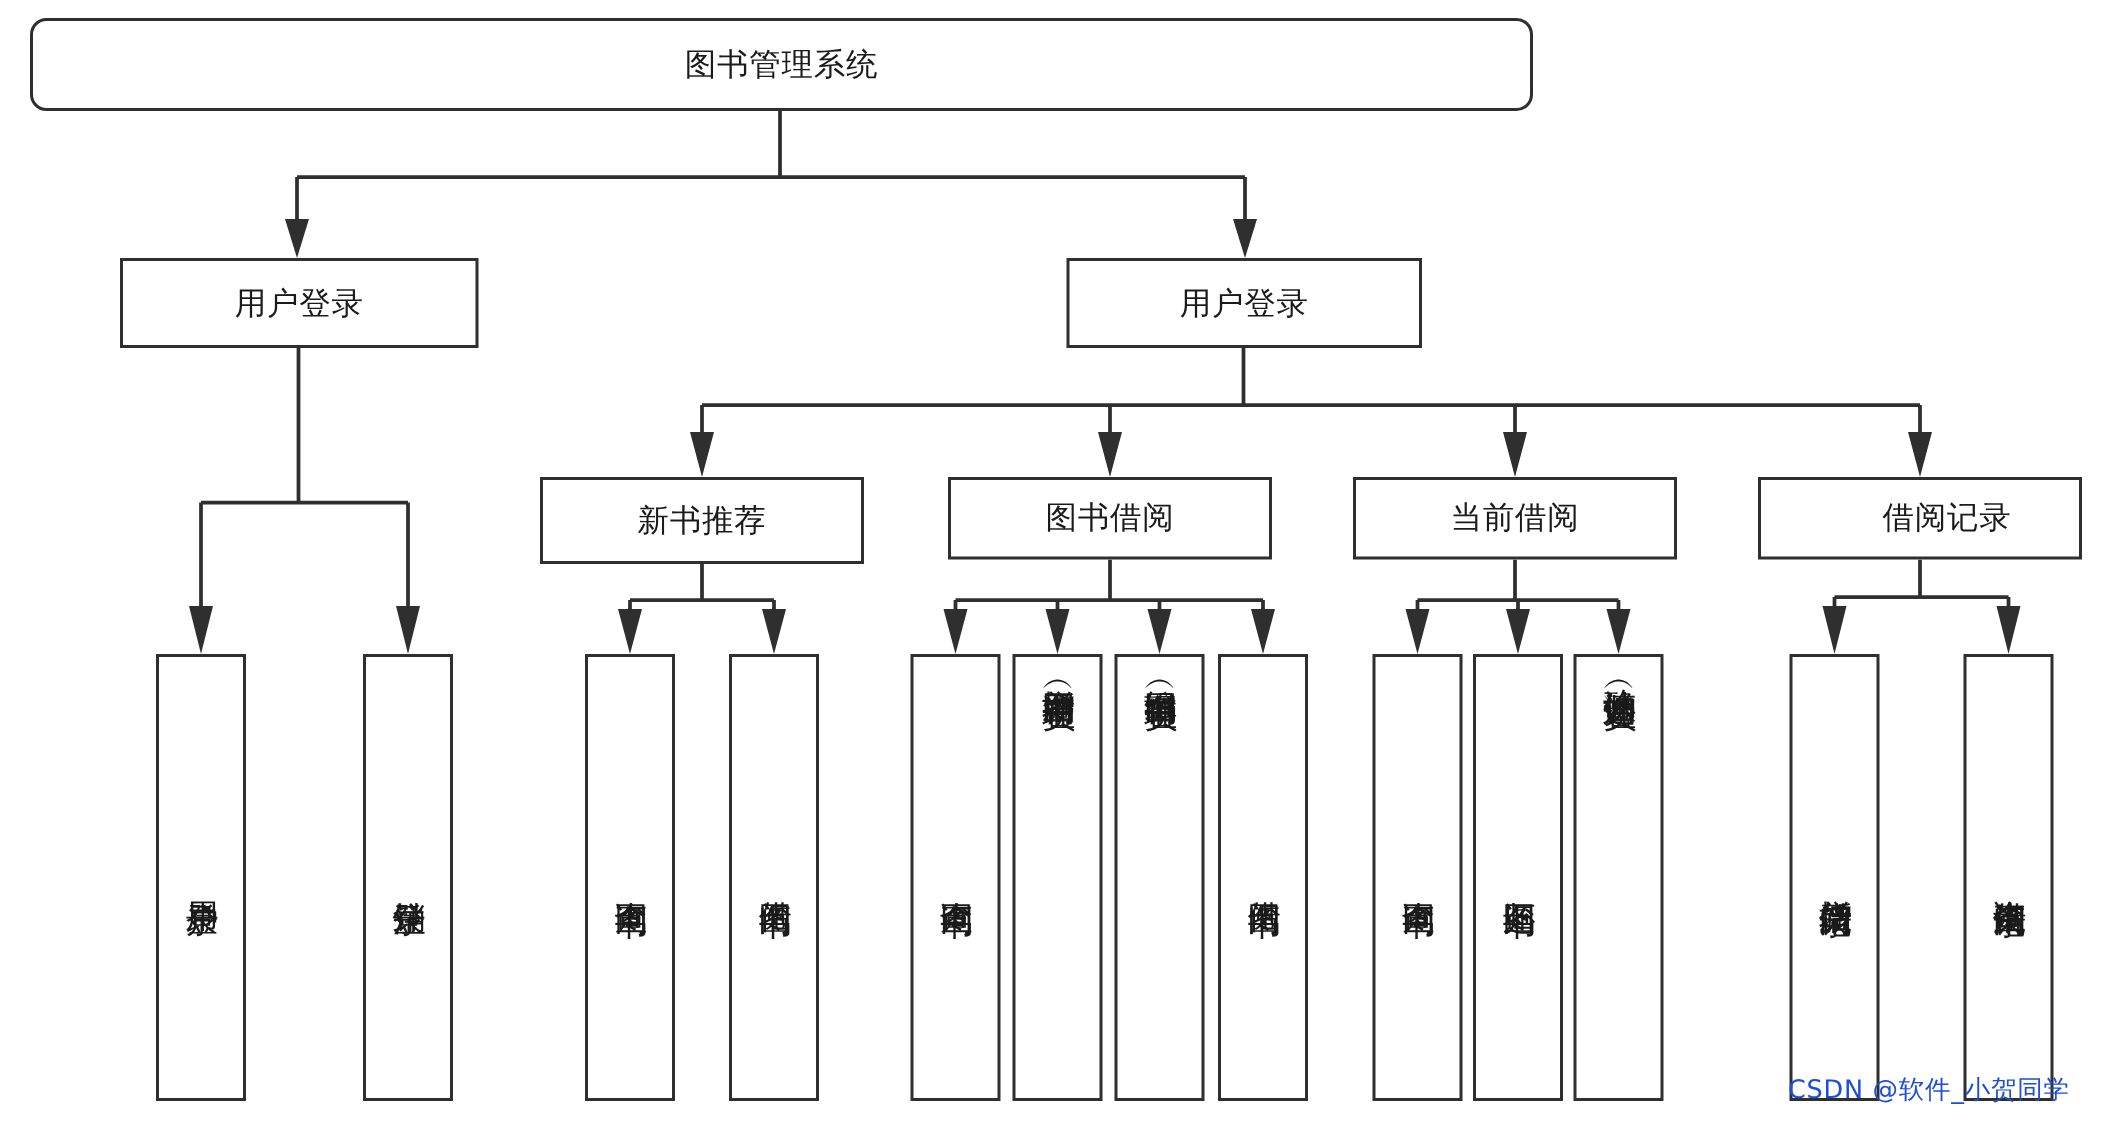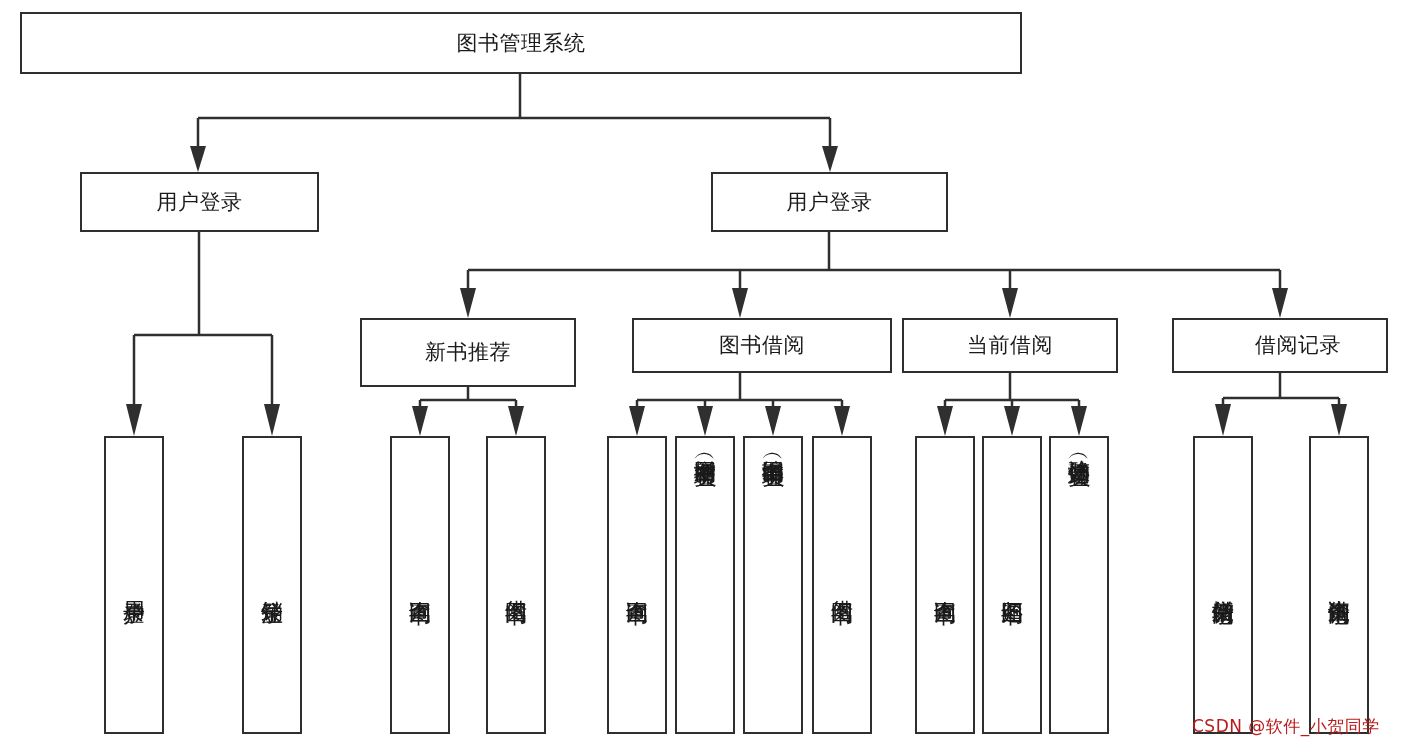--- a/index.html
+++ b/index.html
@@ -55,21 +55,21 @@
   svg.wires {
     position: absolute;
     left: 0;
     top: 0;
     width: 1405px;
     height: 747px;
     pointer-events: none;
   }
   .watermark {
     position: absolute;
-    color: #b91c1c;
+    color: #1d4ed8;
     font-size: 17px;
     white-space: nowrap;
     letter-spacing: 0.5px;
   }
 </style>
 </head>
 <body>
 
 <div id="canvas">
 
@@ -132,35 +132,35 @@
       <polygon points="773,436 765,406 781,406"></polygon>
       <polygon points="842,436 834,406 850,406"></polygon>
       <polygon points="945,436 937,406 953,406"></polygon>
       <polygon points="1012,436 1004,406 1020,406"></polygon>
       <polygon points="1079,436 1071,406 1087,406"></polygon>
       <polygon points="1223,436 1215,404 1231,404"></polygon>
       <polygon points="1339,436 1331,404 1347,404"></polygon>
     </g>
   </svg>
 
-  <div class="node" style="left:20px; top:12px; width:1002px; height:62px;">
+  <div class="node" style="left:20px; top:12px; width:1002px; height:62px;border-radius:11px;">
     <span class="label">图书管理系统</span>
   </div>
 
   <div class="node" style="left:80px; top:172px; width:239px; height:60px;">
     <span class="label">用户登录</span>
   </div>
   <div class="node" style="left:711px; top:172px; width:237px; height:60px;">
     <span class="label">用户登录</span>
   </div>
 
-  <div class="node" style="left:360px; top:318px; width:216px; height:69px;text-align:right;">
+  <div class="node" style="left:360px; top:318px; width:216px; height:58px;text-align:right;">
     <span class="label">新书推荐</span>
   </div>
-  <div class="node" style="left:632px; top:318px; width:260px; height:55px;">
+  <div class="node" style="left:632px; top:318px; width:216px; height:55px;">
     <span class="label">图书借阅</span>
   </div>
   <div class="node" style="left:902px; top:318px; width:216px; height:55px;align-items:center;">
     <span class="label">当前借阅</span>
   </div>
   <div class="node" style="left:1172px; top:318px; width:216px; height:55px;padding-left:36px;">
     <span class="label">借阅记录</span>
   </div>
 
   <div class="leaf center" style="left:104px; top:436px; width:60px; height:298px;">

